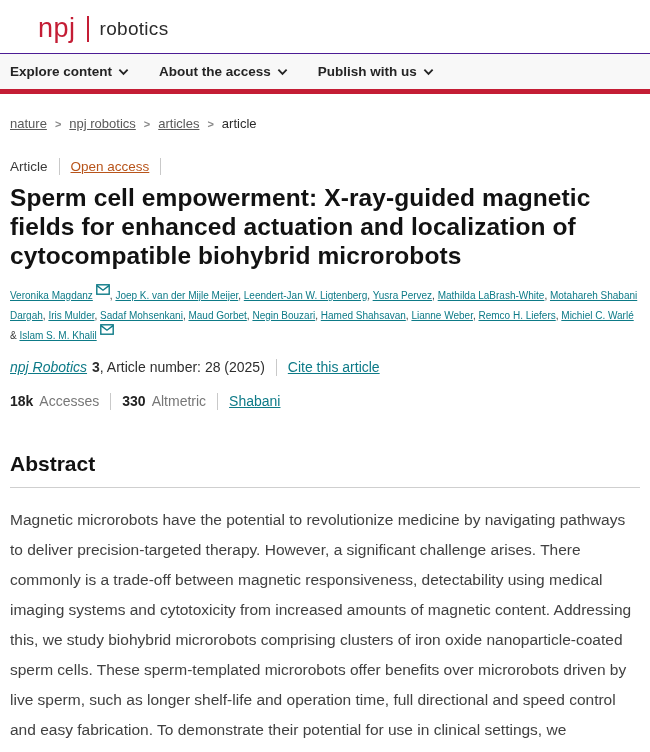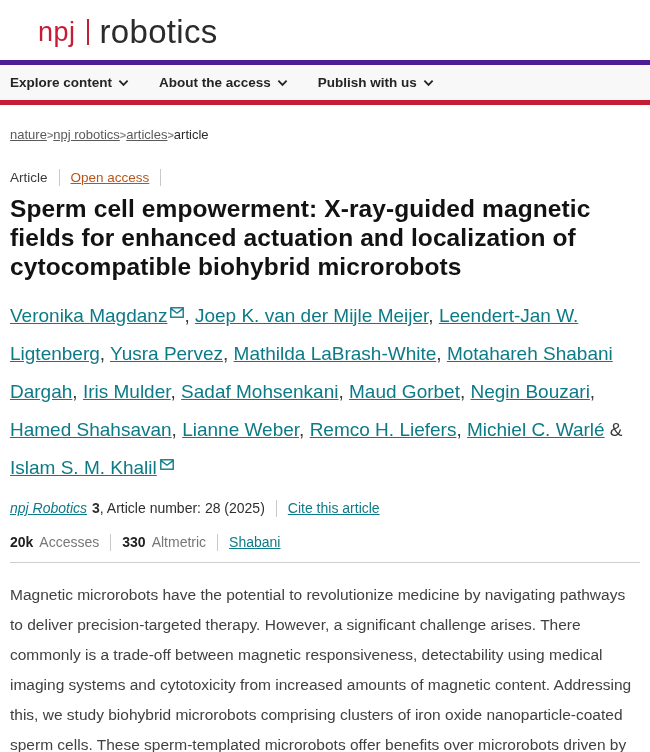--- a/index.html
+++ b/index.html
@@ -16,40 +16,40 @@
   body{
     width:650px;height:752px;overflow:hidden;
     font-family:"Liberation Sans",sans-serif;
     color:var(--ink);
   }
   
   .hdr{padding:13px 10px 9px;background:#fff;margin-left:28px;}
   .logo{display:flex;align-items:center;gap:11px;}
   .logo-npj{color:var(--red);font-size:27px;font-weight:500;letter-spacing:.5px;}
   .logo-bar{width:2px;height:26px;background:var(--red);}
-  .logo-journal{color:#2b2b2b;font-size:33px;font-weight:400;letter-spacing:.3px;}
+  .logo-journal{color:#2b2b2b;font-size:19px;font-weight:400;letter-spacing:.3px;}
   
-  .nav{background:#f8f8f8;border-top:5px solid #4c1d95;padding:10px 10px;display:flex;gap:30px;align-items:center;}
+  .nav{background:#f8f8f8;border-top:1px solid #4c1d95;padding:10px 10px;display:flex;gap:30px;align-items:center;}
   .nav-item{display:inline-flex;align-items:center;gap:6px;font-size:13.5px;font-weight:700;color:#242424;cursor:pointer;}
   .nav-item svg{color:#242424;}
   .redbar{height:5px;background:var(--red);}
   
   .main{padding:0 10px;}
-  .crumbs{margin-top:22px;font-size:13px;color:#666;display:flex;align-items:center;flex-wrap:wrap;}
+  .crumbs{margin-top:22px;font-size:13px;color:#666;display:flex;align-items:center;gap:8px;flex-wrap:wrap;}
   .crumbs a{color:#595959;text-decoration:underline;cursor:pointer;}
   .crumb-sep{color:#888;font-size:11px;font-weight:700;}
   .crumb-current{color:#2b2b2b;}
   
   .meta{margin-top:27px;font-size:13.5px;color:#3a3a3a;display:flex;align-items:center;}
   .vsep{display:inline-block;width:1px;height:17px;background:var(--sep);margin:0 11px;vertical-align:middle;flex:none;}
   .open-access{color:var(--orange);text-decoration:underline;cursor:pointer;}
   
   h1{margin:9px 0 15px;font-size:24.5px;line-height:1.18;font-weight:700;color:#121212;letter-spacing:.1px;max-width:610px;}
   
-  .authors{font-size:19px;line-height:2.0;color:#3a3a3a;max-width:640px;}
+  .authors{font-size:10px;line-height:2.0;color:#3a3a3a;max-width:640px;}
   .authors a{color:var(--teal);text-decoration:underline;cursor:pointer;}
   .env{color:var(--teal);margin-left:3px;position:relative;top:-4px;display:inline-block;}
   
   .jline{margin-top:13px;font-size:14px;color:#2e2e2e;display:flex;align-items:center;}
   .jname{color:var(--teal);font-style:italic;text-decoration:underline;cursor:pointer;}
   .jvol{font-weight:700;margin-left:5px;}
   .tlink{color:var(--teal);text-decoration:underline;cursor:pointer;}
   
   .mline{margin-top:17px;font-size:14px;display:flex;align-items:center;}
   .mval{font-weight:700;color:#222;}
@@ -123,27 +123,28 @@
 
   <div class="jline">
     <a class="jname">npj Robotics</a>
     <span class="jvol">3</span>
     <span>, Article number: 28 (2025)</span>
     <span class="vsep"></span>
     <a class="tlink">Cite this article</a>
   </div>
 
   <div class="mline">
-    <span class="mval">20k</span>
+    <span class="mval">18k</span>
     <span class="mlab">Accesses</span>
     <span class="vsep"></span>
     <span class="mval">330</span>
     <span class="mlab">Altmetric</span>
     <span class="vsep"></span>
     <a class="tlink">Shabani</a>
   </div>
 
   <section>
+    <h2 class="abs-h">Abstract</h2>
     <hr class="abs-rule">
     <p class="abs-p">Magnetic microrobots have the potential to revolutionize medicine by navigating pathways to deliver precision-targeted therapy. However, a significant challenge arises. There commonly is a trade-off between magnetic responsiveness, detectability using medical imaging systems and cytotoxicity from increased amounts of magnetic content. Addressing this, we study biohybrid microrobots comprising clusters of iron oxide nanoparticle-coated sperm cells. These sperm-templated microrobots offer benefits over microrobots driven by live sperm, such as longer shelf-life and operation time, full directional and speed control and easy fabrication. To demonstrate their potential for use in clinical settings, we developed an X-ray-guided robotic platform investigating the magnetic response and detectability of these</p>
   </section>
 
 </main>
 
 </body></html>

